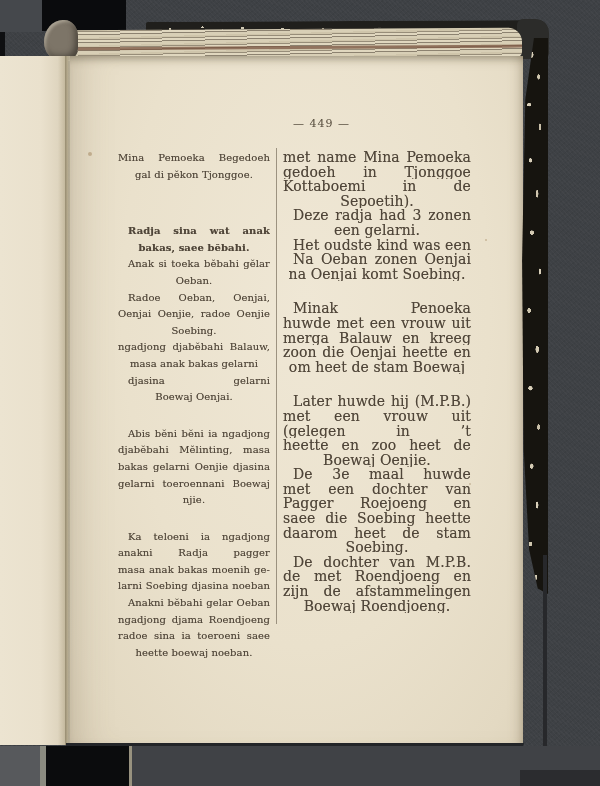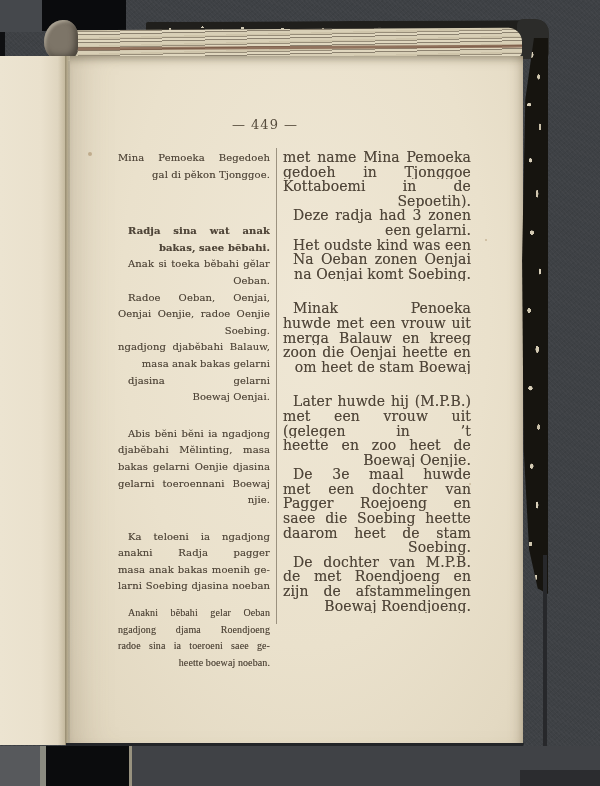--- a/index.html
+++ b/index.html
@@ -78,32 +78,32 @@
 
   
   .bottom-strip{left:0;top:746px;width:600px;height:40px;background:#404246;}
   .bottom-left-block{left:0;top:746px;width:40px;height:40px;background:#57595c;}
   .bottom-line-1{left:40px;top:746px;width:6px;height:40px;background:#8b8b80;}
   .bottom-black{left:46px;top:746px;width:84px;height:40px;background:#0b0c0d;}
   .bottom-line-2{left:129px;top:746px;width:3px;height:40px;background:#98927f;}
   .bottom-right-dark{left:520px;top:770px;width:80px;height:16px;background:#2b2c2f;}
 
   
-  .page-number{left:180px;top:117px;width:170px;text-align:center;
-     font-size:13px;letter-spacing:1px;color:#564c3d;}
+  .page-number{left:180px;top:117px;width:170px;text-align:right;
+     font-size:11px;letter-spacing:1px;color:#564c3d;}
   .col{position:absolute;color:#4f4539;text-shadow:0 0 .5px rgba(88,76,58,.55);}
   .col-left{left:118px;top:150px;width:152px;font-size:10px;--lh:16.6px;}
   .col-right{left:283px;top:150px;width:188px;font-size:14px;--lh:14.6px;}
   .divider{left:276px;top:148px;width:1px;height:476px;background:#877d6c;opacity:.8;}
   .para{margin:0;}
-  .gap-lg{margin-top:40px;font-weight:bold;}.gap-md{margin-top:20px;}.gap-sm{margin-top:10px;font-family:Liberation Serif, serif;}
+  .gap-lg{margin-top:40px;font-weight:bold;}.gap-md{margin-top:20px;}.gap-sm{margin-top:0;}
   .line{height:var(--lh);line-height:var(--lh);overflow:hidden;text-align:justify;
         letter-spacing:.1px;}
   .line:not(.last)::after{content:"";display:inline-block;width:100%;height:0;}
-  .line.last{text-align:right;}
+  .line.last{text-align:center;}
   .line.ind{text-indent:10px;}
 </style>
 </head>
 <body>
 
 <div class="scene">
   <div class="abs edge-black-left"></div>
   <div class="abs block-top-left"></div>
   <div class="abs black-gap-top"></div>
   <div class="abs cover-top-edge"></div>

